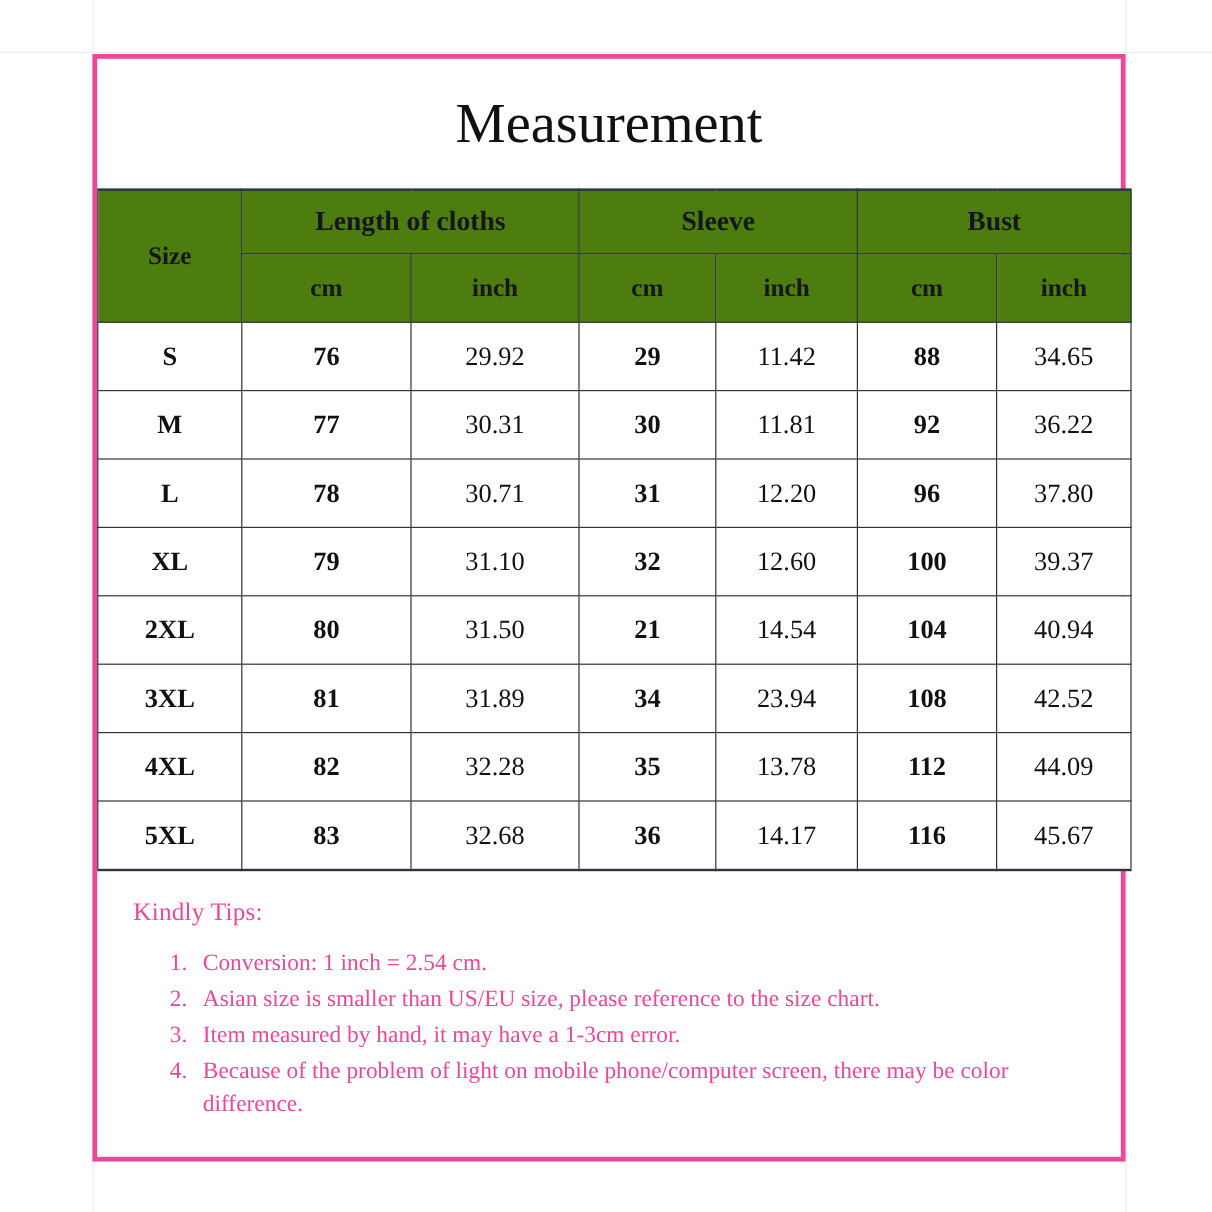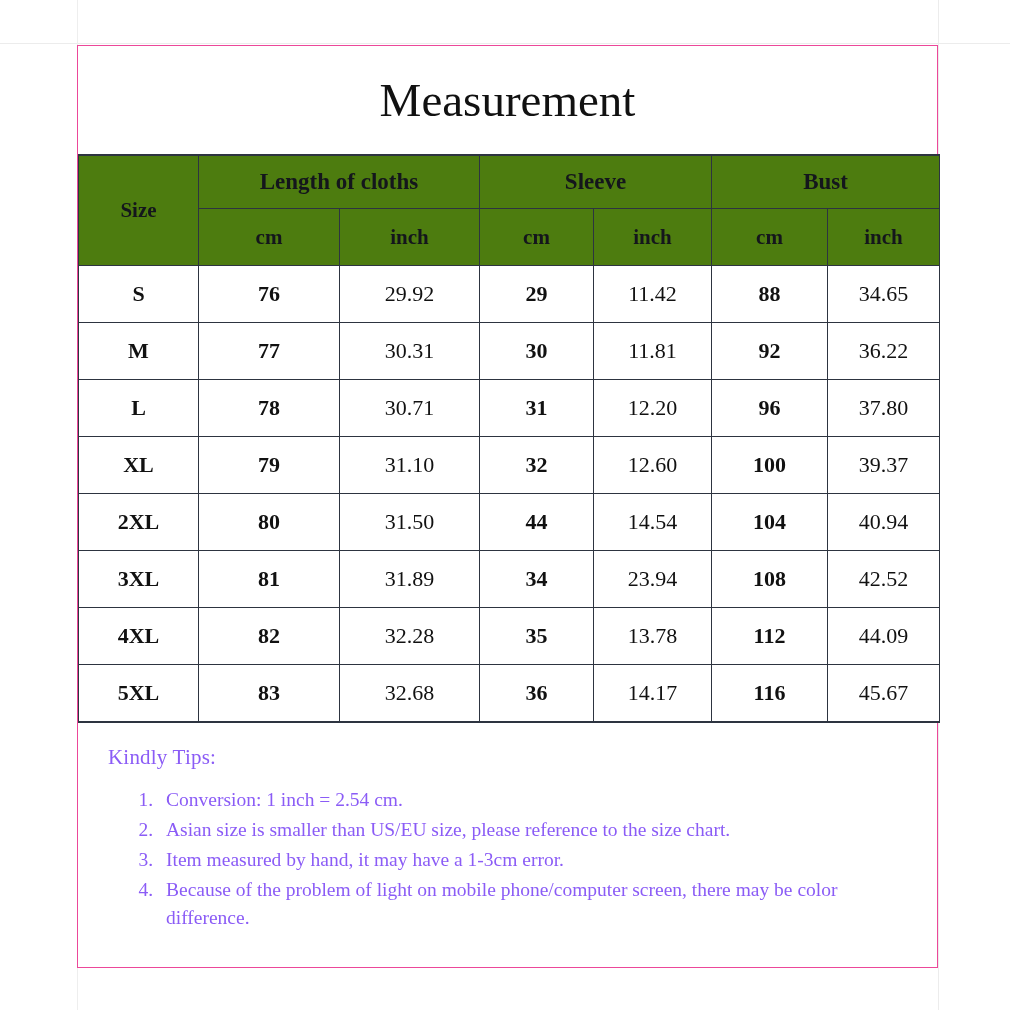--- a/index.html
+++ b/index.html
@@ -37,21 +37,21 @@
   }
 
   
   #doc-card {
     position: absolute;
     left: 77px;
     top: 45px;
     width: 861px;
     height: 923px;
     box-sizing: border-box;
-    border: 1px solid #ec4899;
+    border: 4px solid #ec4899;
     background: #ffffff;
   }
 
   #doc-title {
     height: 108px;
     line-height: 108px;
     text-align: center;
     font-size: 47px;
     font-weight: 400;
     letter-spacing: 0px;
@@ -106,21 +106,21 @@
     font-size: 22px;
     color: #111111;
   }
   td.sz    { font-weight: bold; font-size: 22px; }
   td.cmv   { font-weight: bold; }
   td.inv   { font-weight: 400; }
 
   
   #tips {
     padding: 22px 0 0 30px;
-    color: #8b5cf6;
+    color: #ec4899;
   }
   #tips-title {
     font-size: 21px;
     font-weight: 400;
     margin: 0 0 14px 0;
     letter-spacing: 0.2px;
   }
   ol.tips-list {
     margin: 16px;
     padding: 0 0 0 34px;
@@ -205,21 +205,21 @@
           <td class="inv">31.10</td>
           <td class="cmv">32</td>
           <td class="inv">12.60</td>
           <td class="cmv">100</td>
           <td class="inv">39.37</td>
         </tr>
         <tr>
           <td class="sz">2XL</td>
           <td class="cmv">80</td>
           <td class="inv">31.50</td>
-          <td class="cmv">44</td>
+          <td class="cmv">21</td>
           <td class="inv">14.54</td>
           <td class="cmv">104</td>
           <td class="inv">40.94</td>
         </tr>
         <tr>
           <td class="sz">3XL</td>
           <td class="cmv">81</td>
           <td class="inv">31.89</td>
           <td class="cmv">34</td>
           <td class="inv">23.94</td>

